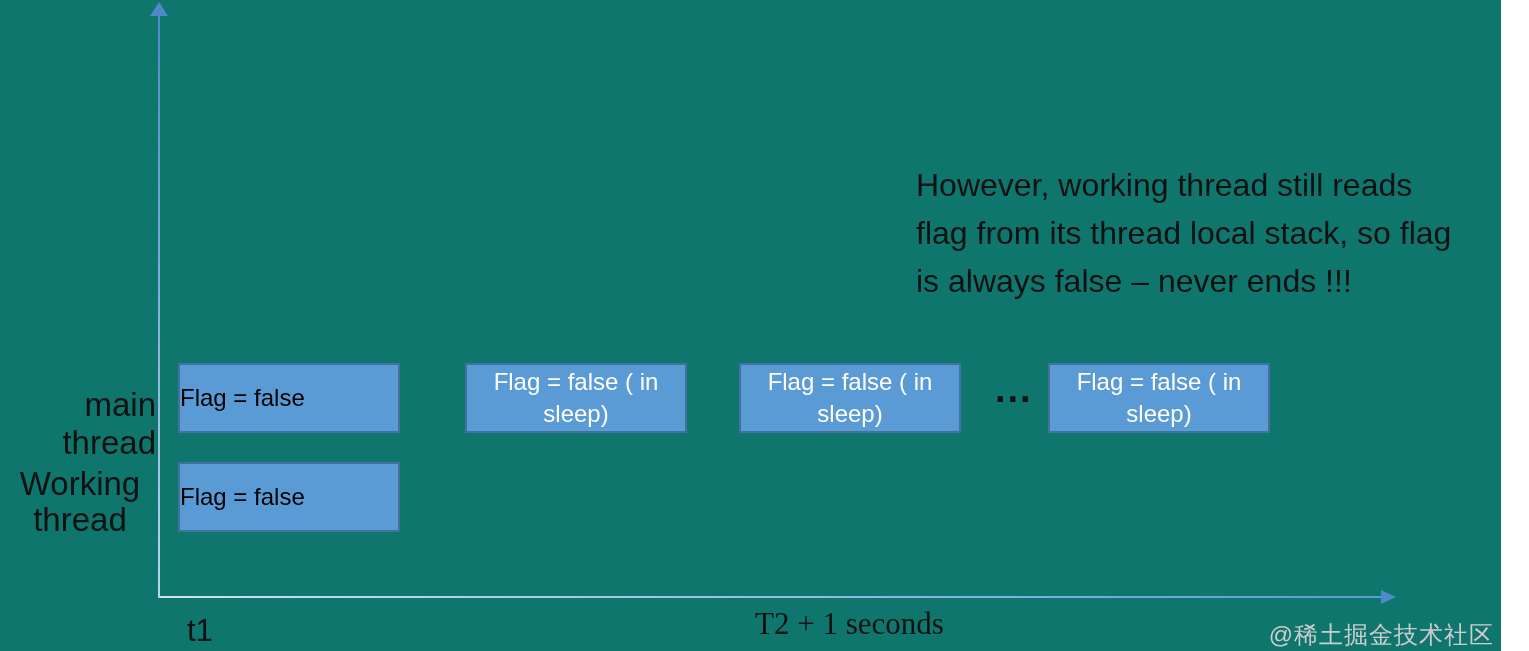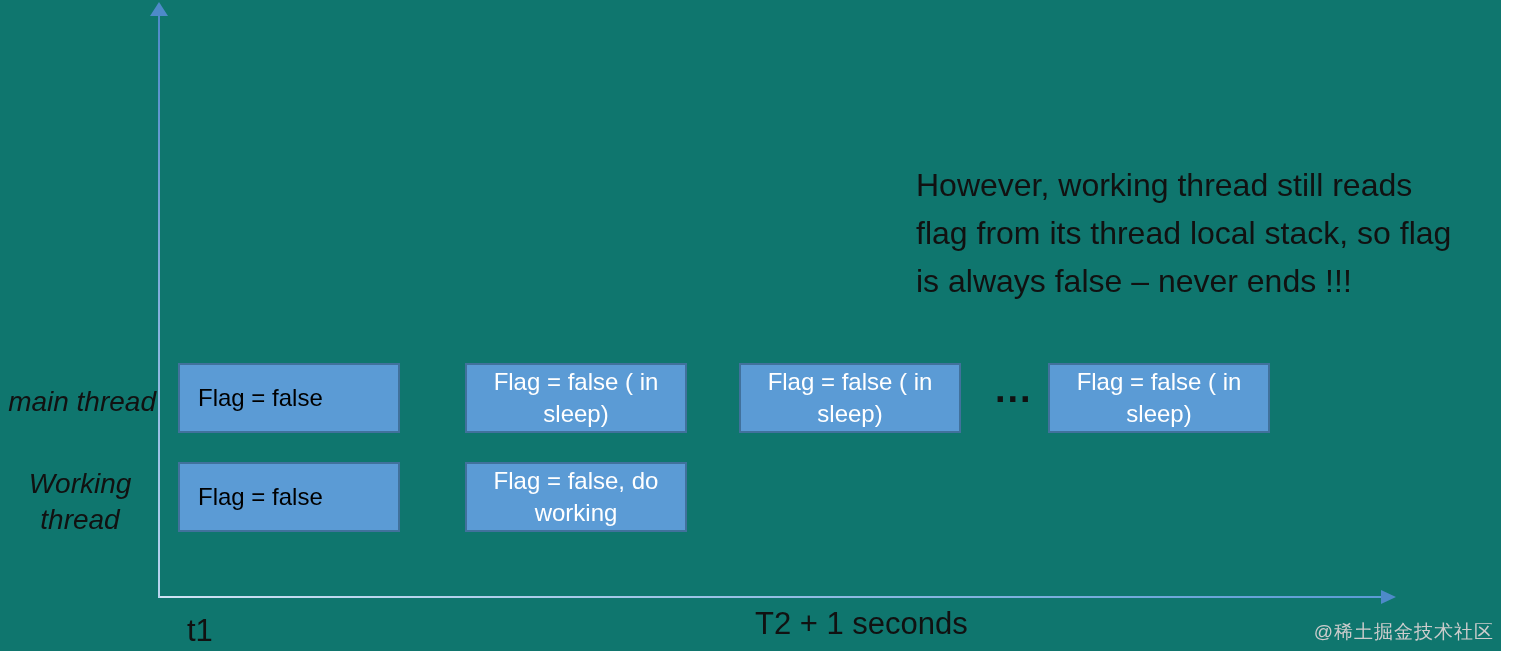--- a/index.html
+++ b/index.html
@@ -51,22 +51,21 @@
     width: 618px;
     font-size: 32px;
     line-height: 48px;
     color: #111111;
     white-space: pre-line;
   }
   
   .row-label {
     position: absolute;
     color: #111111;
-    font-size: 28px;
-    font-style: italic;
+    font-size: 33px;
   }
   .label-main {
     left: 0; top: 386px;
     width: 156px;
     text-align: right;
   }
   .label-working {
     left: 10px; top: 466px;
     width: 140px;
     text-align: center;
@@ -86,21 +85,20 @@
     display: flex;
     align-items: center;
     justify-content: center;
     text-align: center;
     white-space: pre-line;
   }
   .box.dark {
     color: #000000;
     justify-content: flex-start;
     text-align: left;
-    padding-left: 18px;
   }
   .row1 { top: 363px; }
   .row2 { top: 462px; }
   .col1 { left: 178px; }
   .col2 { left: 465px; }
   .col3 { left: 739px; }
   .col4 { left: 1048px; }
   
   .ellipsis {
     position: absolute;
@@ -116,25 +114,25 @@
     font-size: 19px;
     color: #111111;
   }
   .x-label {
     position: absolute;
     color: #111111;
     font-size: 31px;
   }
   .x-t1 { left: 187px; top: 613px; }
   .x-t2 { left: 478px; top: 648px; }
-  .x-t3 { left: 755px; top: 606px; }
+  .x-t3 { left: 755px; top: 606px; font-family: Liberation Serif, serif; }
   .watermark {
     position: absolute;
     right: 7px; top: 619px;
-    font-size: 19px;
+    font-size: 24px;
     color: #cccccc;
     letter-spacing: 1px;
   }
 </style>
 </head>
 <body>
 
 <div id="stage">
 
   <div class="v-axis-arrow"></div>
@@ -153,22 +151,20 @@
   <div class="box dark row1 col1">Flag = false</div>
   <div class="box row1 col2">Flag = false ( in
 sleep)</div>
   <div class="box row1 col3">Flag = false ( in
 sleep)</div>
   <div class="ellipsis">...</div>
   <div class="box row1 col4">Flag = false ( in
 sleep)</div>
 
   <div class="box dark row2 col1">Flag = false</div>
-  <div class="box row2 col2">Flag = false, do
-working</div>
 
 
   <div class="x-label x-t1">t1</div>
   <div class="x-label x-t2">t2</div>
   <div class="x-label x-t3">T2 + 1 seconds</div>
 
   <div class="watermark">@稀土掘金技术社区</div>
 
 </div>
 

